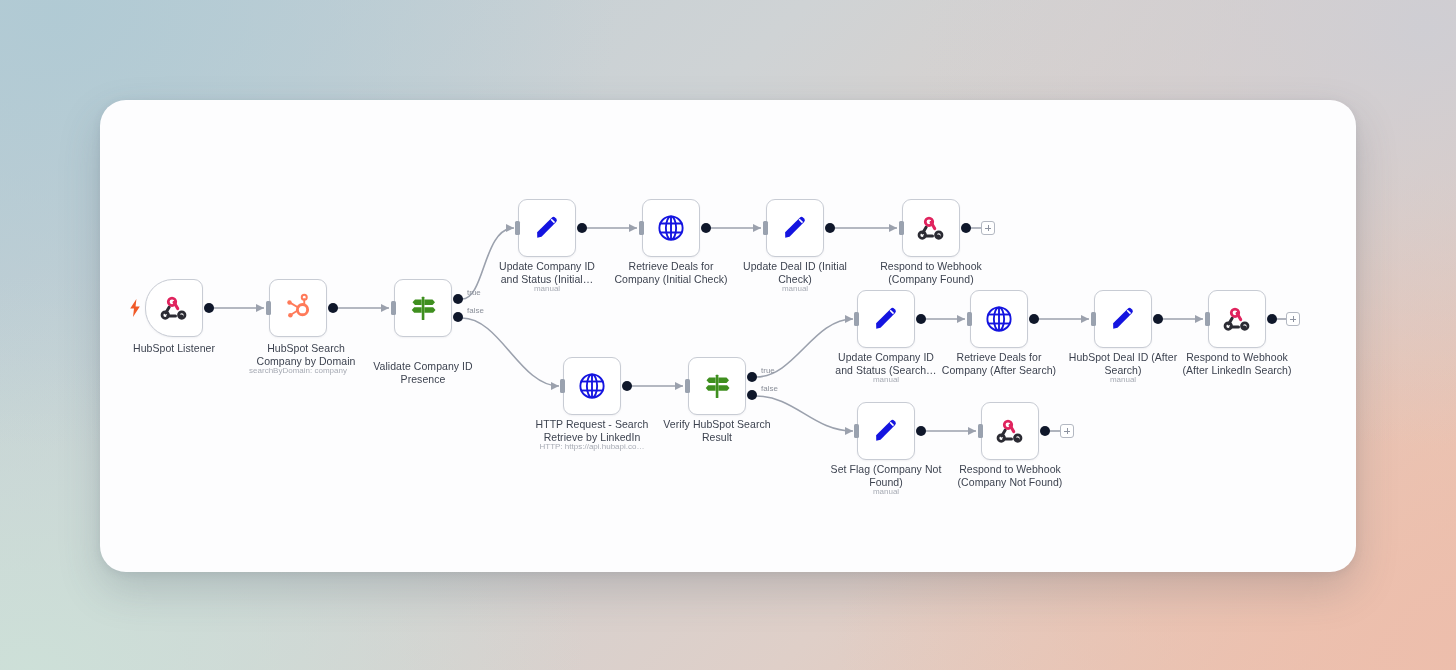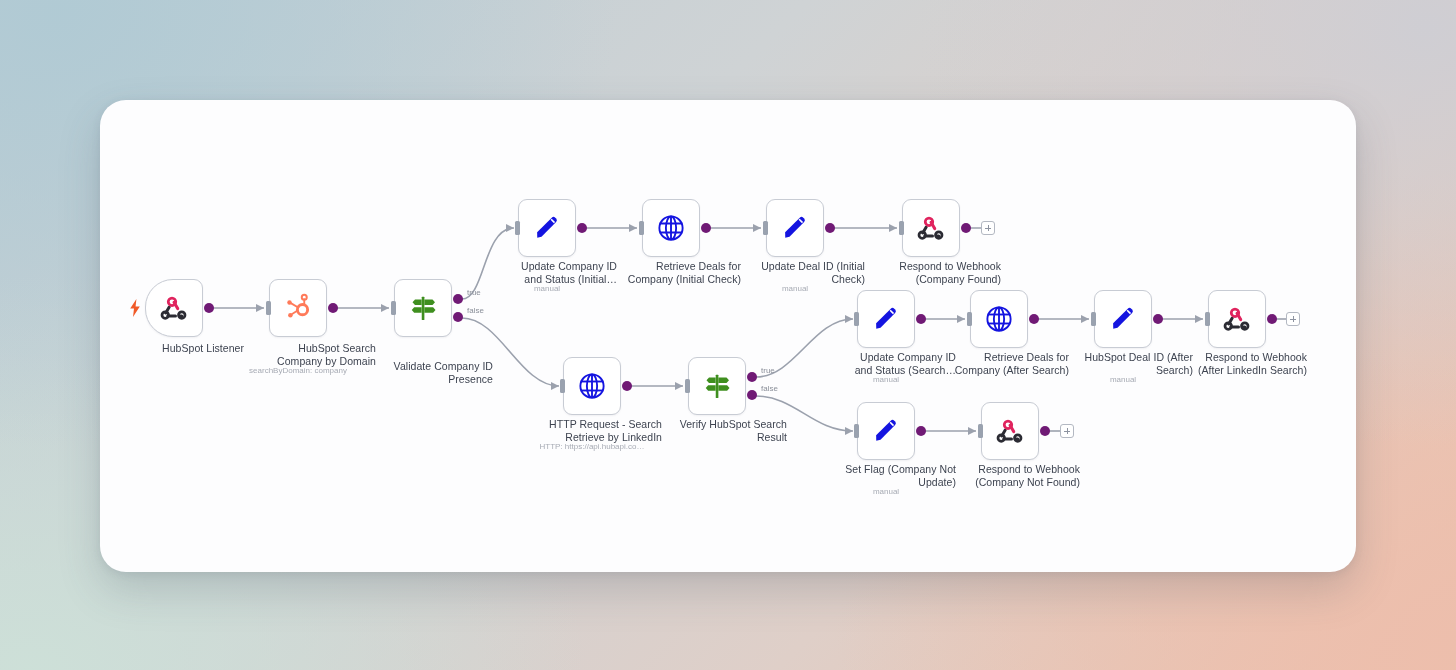--- a/index.html
+++ b/index.html
@@ -83,21 +83,21 @@
     border-radius: 1.5px;
   }
   .port-out {
     position: absolute;
     right: -12px;
     top: 50%;
     margin-top: -5px;
     width: 10px;
     height: 10px;
     border-radius: 50%;
-    background: #701a75;
+    background: #0f172a;
   }
   .port-out.p-top   { top: 34%; }
   .port-out.p-bot   { top: 66%; }
 
   .port-label {
     position: absolute;
     left: 14px;
     top: -6px;
     font-size: 8px;
     color: #8a8f99;
@@ -111,21 +111,21 @@
     top: 50%;
     margin-top: -9px;
     width: 12px;
     height: 18px;
   }
 
   
   .node-label {
     position: absolute;
     width: 140px;
-    text-align: right;
+    text-align: center;
     font-size: 10.5px;
     line-height: 12.5px;
     color: #3d4350;
     letter-spacing: 0.05px;
     white-space: pre-line;
   }
   .node-sub {
     position: absolute;
     width: 160px;
     text-align: center;
@@ -447,21 +447,21 @@
 and Status (Search…</div>
           <div class="node-sub" style="left: 706px; top: 275px;">manual</div>
           <div class="node-label" style="left: 829px; top: 251px;">Retrieve Deals for
 Company (After Search)</div>
           <div class="node-label" style="left: 953px; top: 251px;">HubSpot Deal ID (After
 Search)</div>
           <div class="node-sub" style="left: 943px; top: 275px;">manual</div>
           <div class="node-label" style="left: 1067px; top: 251px;">Respond to Webhook
 (After LinkedIn Search)</div>
           <div class="node-label" style="left: 716px; top: 363px;">Set Flag (Company Not
-Update)</div>
+Found)</div>
           <div class="node-sub" style="left: 706px; top: 387px;">manual</div>
           <div class="node-label" style="left: 840px; top: 363px;">Respond to Webhook
 (Company Not Found)</div>
         </div>
       <div id="plus-layer">
           <div class="plus-btn" style="left: 881px; top: 121px;"></div>
           <div class="plus-btn" style="left: 1186px; top: 212px;"></div>
           <div class="plus-btn" style="left: 960px; top: 324px;"></div>
         </div>
 

